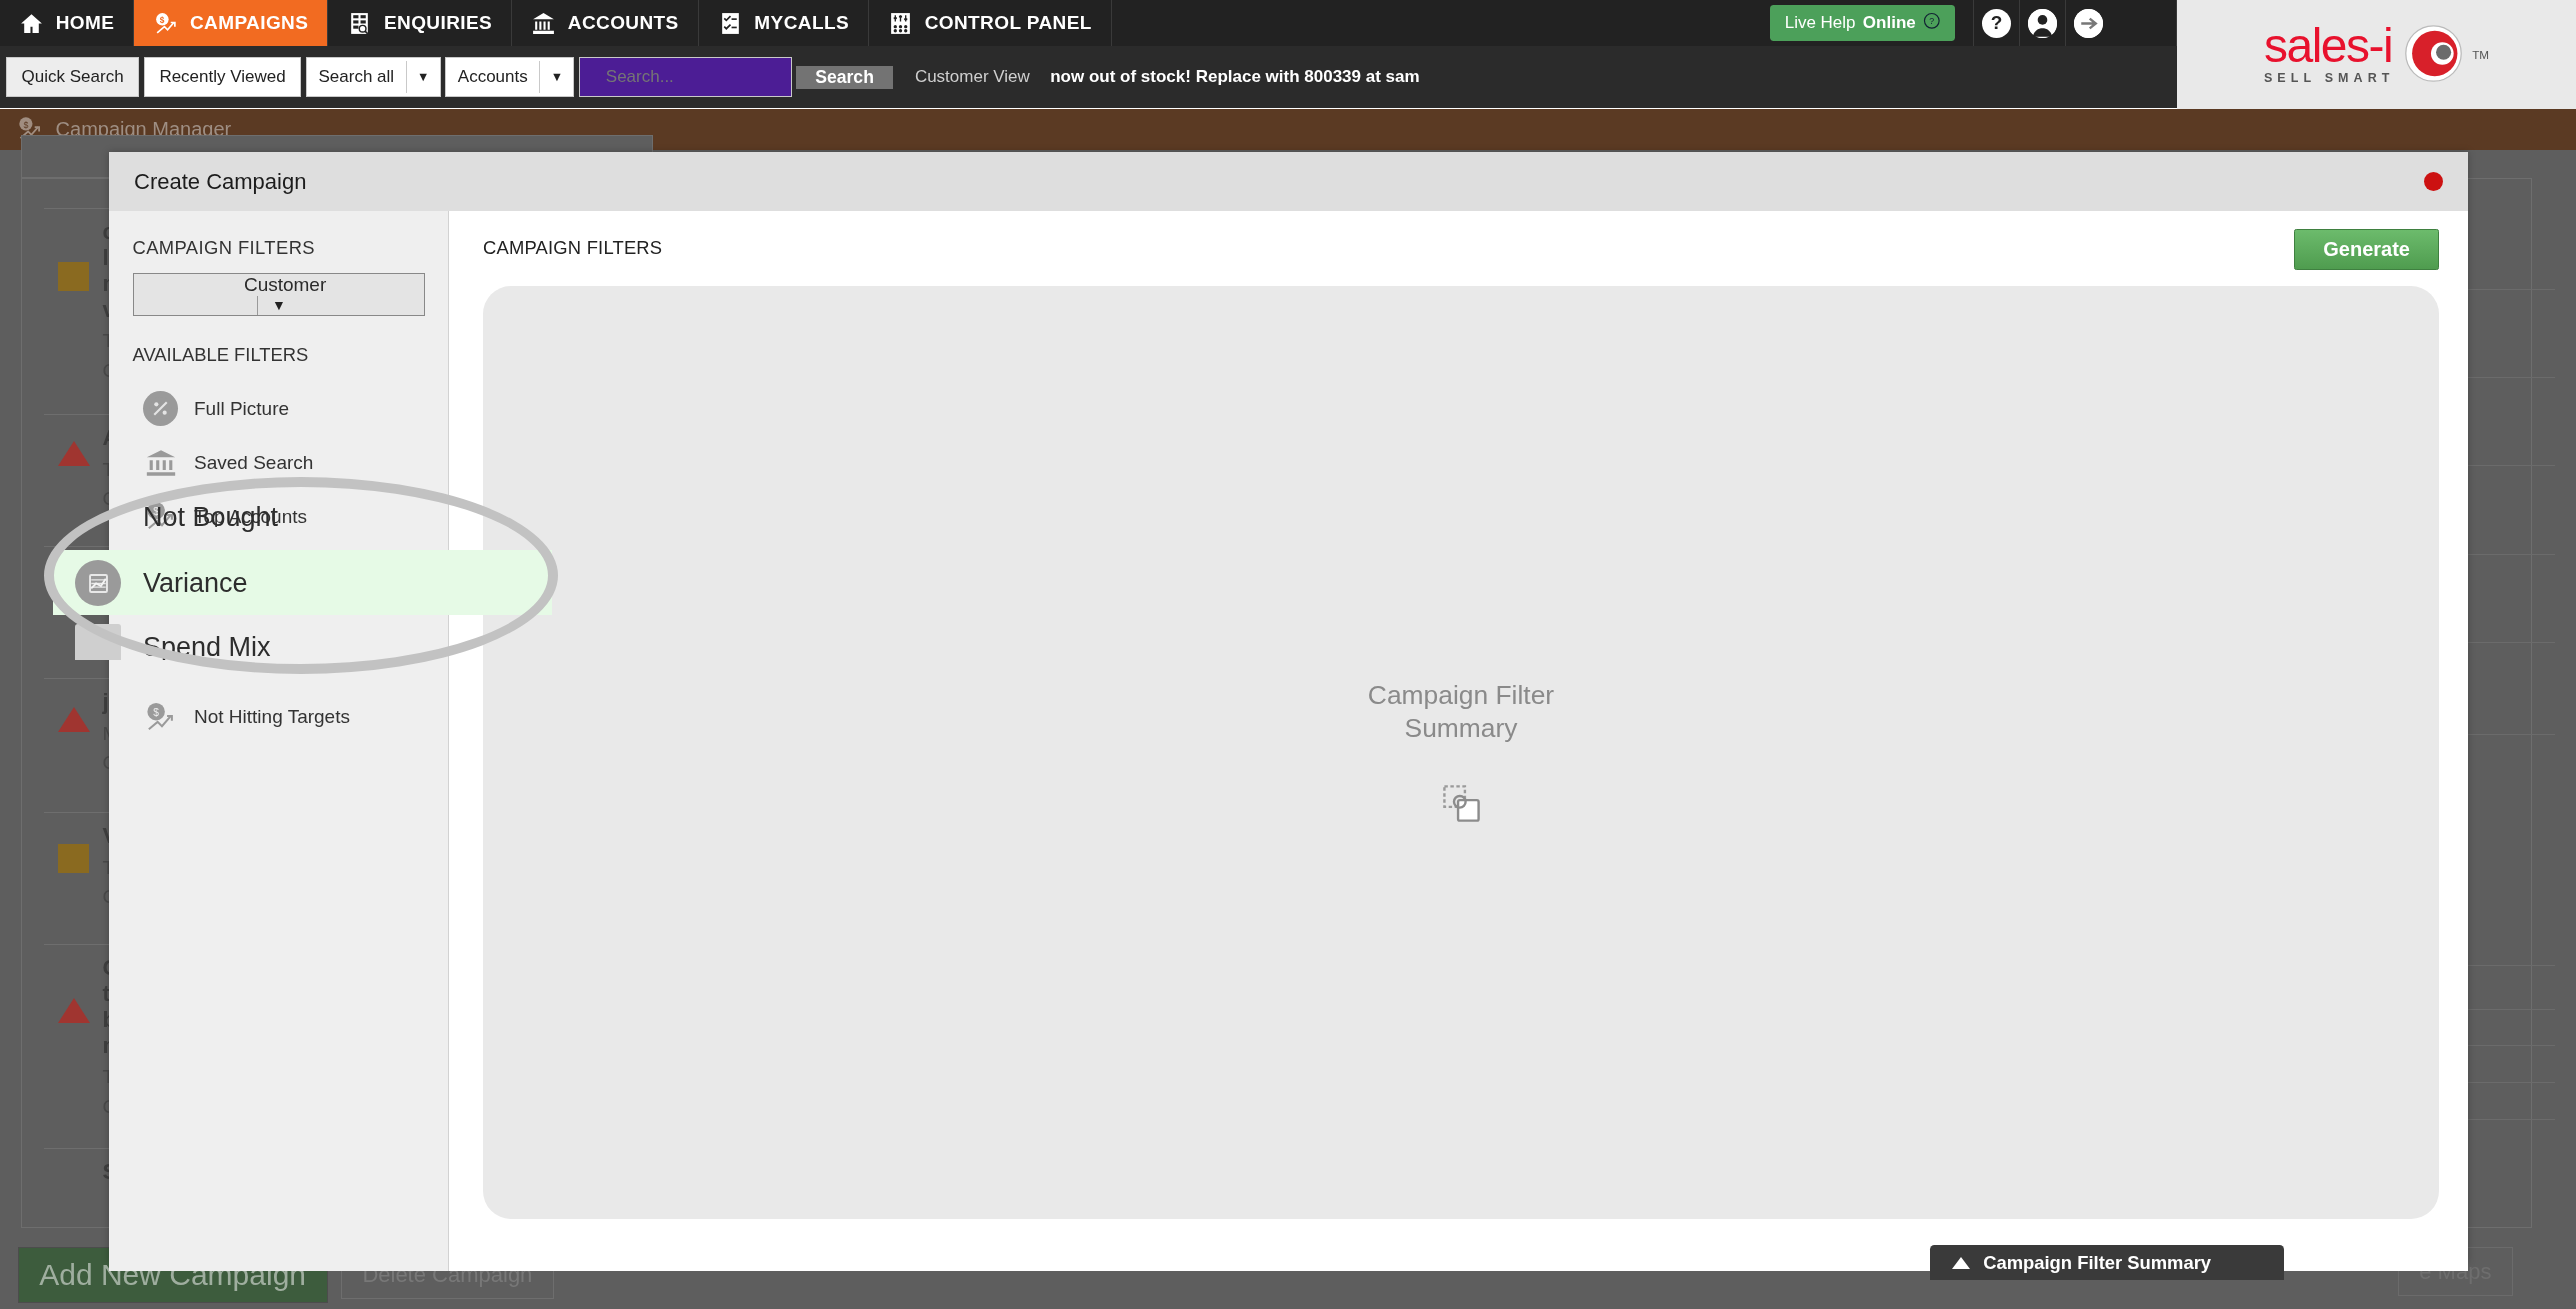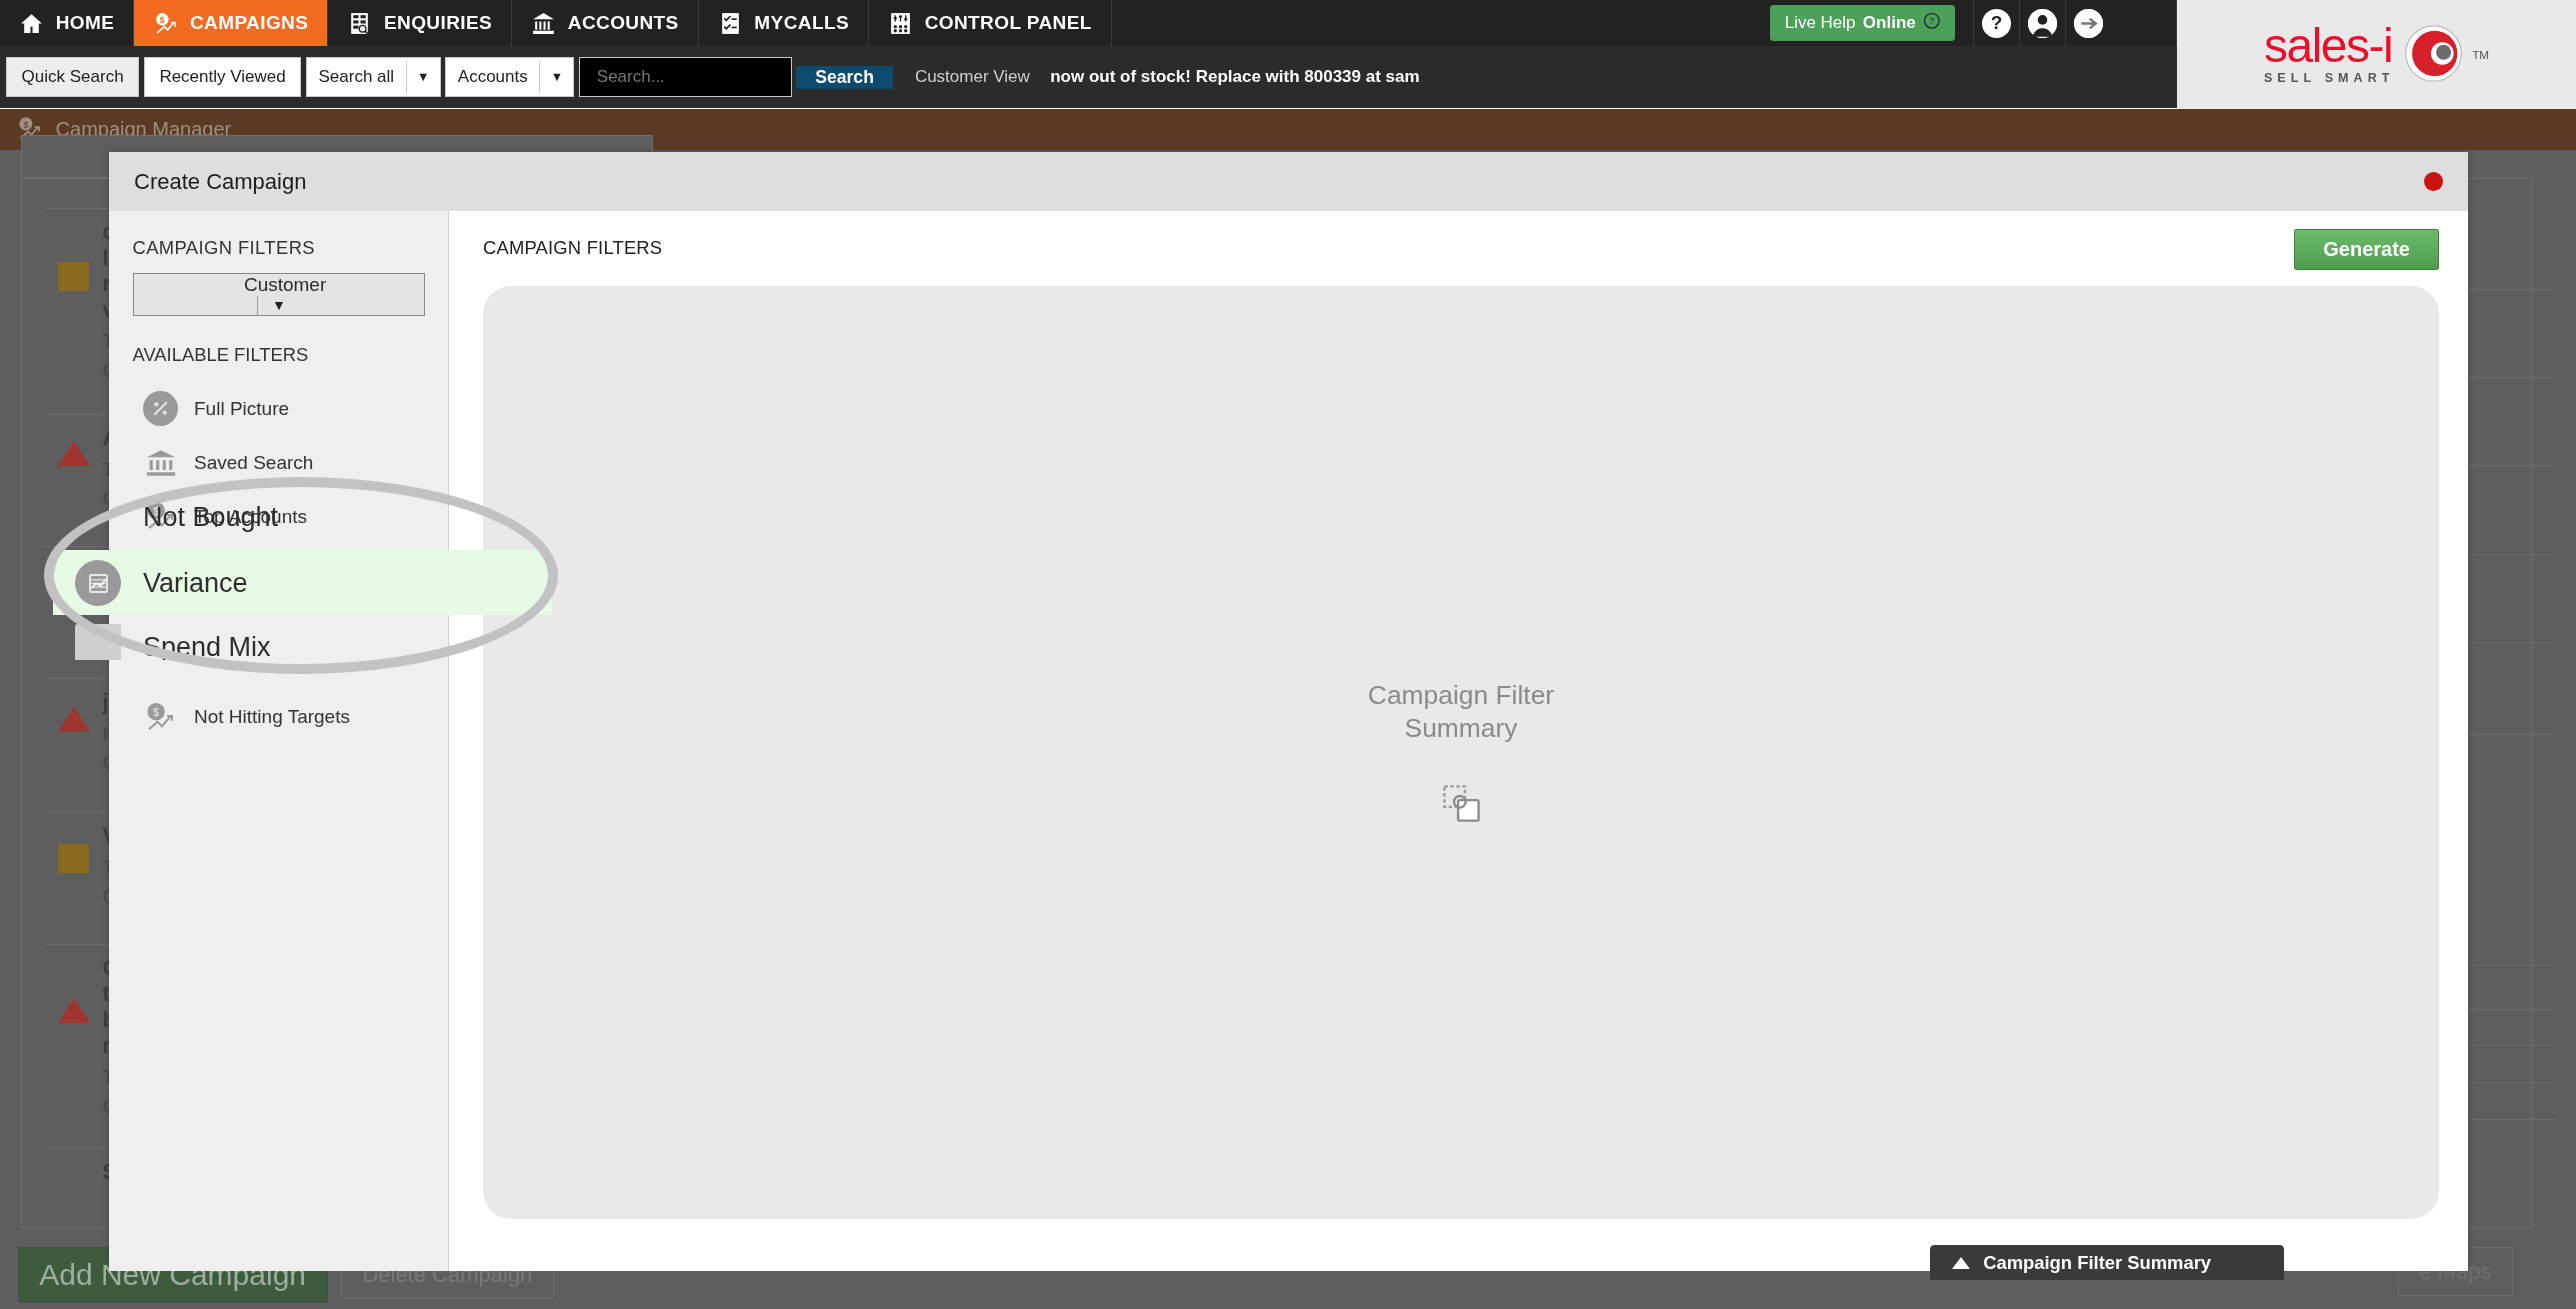--- a/index.html
+++ b/index.html
@@ -67,25 +67,25 @@
     padding: 8.8px 14.7px; border: 0.7px solid #c9c9c9; cursor: pointer; white-space: nowrap;
   }
   .sb-btn.white { background: #ffffff; }
   .sb-select {
     background: #ffffff; color: #222; font-size: 17px; border: 0.7px solid #c9c9c9;
     display: flex; align-items: center; cursor: pointer; white-space: nowrap;
   }
   .sb-select .lbl { padding: 8.8px 11.7px; }
   .sb-select .arw { padding: 8.8px 10.3px; border-left: 0.7px solid #c9c9c9; font-size: 12.5px; }
   .sb-input {
-    background: #000000; border: 0.7px solid #c9c9c9; width: 213px; height: 40px;
-    font-size: 17px; color: #888; padding: 0 17px; font-family: inherit;
+    background: #4c1d95; border: 0.7px solid #c9c9c9; width: 213px; height: 40px;
+    font-size: 17px; color: #888; padding: 0 26px; font-family: inherit;
   }
   .sb-search {
-    background: #0c4a6e; color: #fff; font-size: 17.6px; font-weight: bold;
+    background: #737373; color: #fff; font-size: 17.6px; font-weight: bold;
     padding: 1px 19px; cursor: pointer; border: none;
   }
   .sb-custview { color: #cfcfcf; font-size: 17px; margin-left: 17.6px; white-space: nowrap; }
   .sb-ticker { color: #ffffff; font-size: 17px; font-weight: bold; margin-left: 16px; white-space: nowrap; overflow:hidden; max-width: 389px;}
 
   
   .crumbbar {
     position: absolute; left: 0; top: 109px; width: 2576px; height: 41px;
     background: #5b3a23; display: flex; align-items: center; gap: 13.2px; padding-left: 16px;
   }

